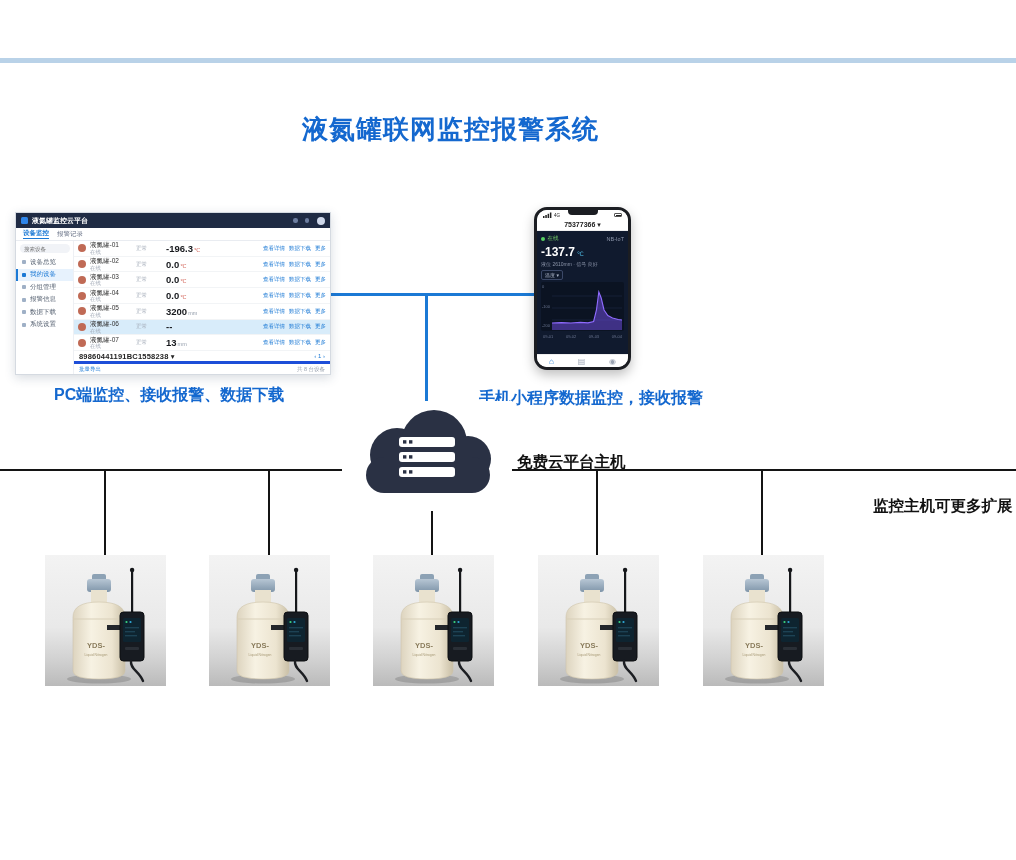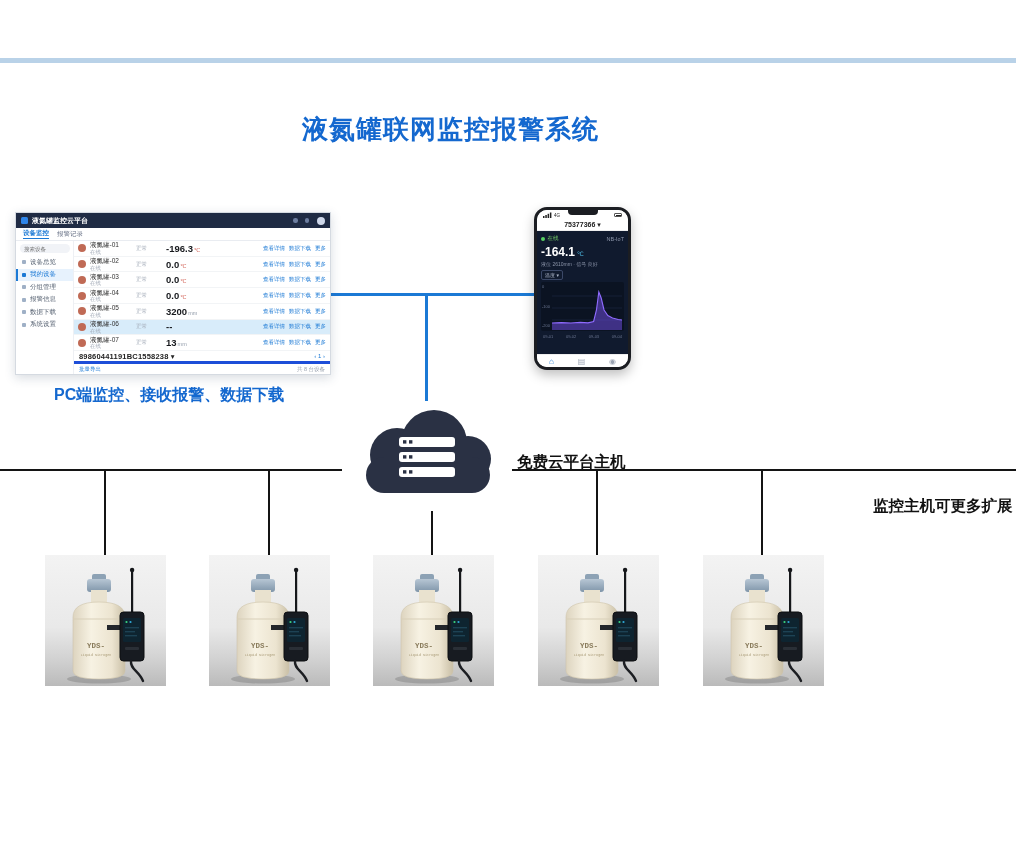--- a/index.html
+++ b/index.html
@@ -95,21 +95,21 @@
   .ph-stats { font-size:5px; color:#8b94a9; white-space:nowrap; }
   .ph-select { align-self:flex-start; font-size:5px; border:1px solid #3b4867; border-radius:2px; padding:1px 3px; color:#aeb7c9; }
   .ph-chart { position:relative; background:#0b1322; border-radius:2px; padding:2px 2px 1px 11px; }
   .ph-ylabels { position:absolute; left:1px; top:2px; bottom:3px; display:flex; flex-direction:column; justify-content:space-between; font-size:4px; color:#6a7590; }
   .ph-x { display:flex; justify-content:space-between; font-size:4px; color:#6a7590; padding:0 2px; }
   .ph-nav { height:13px; flex:0 0 auto; background:#fff; border-top:1px solid #eee; display:flex; align-items:center; justify-content:space-around; font-size:8px; color:#9aa3b2; }
   .ph-nav .active { color:#1b79d5; }
 
   
   .tank-photo { position:absolute; top:555px; width:121px; height:131px;
-    background:linear-gradient(180deg,#f3f3f3 0%,#e9e9e9 55%,#cfcfcf 82%,#bababa 100%);font-family:Liberation Mono, monospace; }
+    background:linear-gradient(180deg,#f3f3f3 0%,#e9e9e9 55%,#cfcfcf 82%,#bababa 100%); }
   #tank-1 { left:45px; } #tank-2 { left:209px; } #tank-3 { left:373px; } #tank-4 { left:538px; } #tank-5 { left:703px; }
 </style>
 </head>
 <body>
 
 <div id="stage">
 
   <div class="rule" id="rule-top"></div>
   <div class="rule" id="rule-bottom"></div>
 
@@ -294,21 +294,21 @@
       <span class="ph-batt"></span>
     </div>
     <div class="ph-title">75377366 ▾</div>
     <div class="ph-dark">
       <div class="ph-row1">
         <span class="online-dot"></span>
         <span class="online-text">在线</span>
         <span class="network">NB-IoT</span>
       </div>
       <div class="ph-temp">
-        <span class="ph-temp-val">-164.1</span>
+        <span class="ph-temp-val">-137.7</span>
         <span class="ph-temp-unit">℃</span>
       </div>
       <div class="ph-stats">液位 2610mm · 信号 良好</div>
       <div class="ph-select">温度 ▾</div>
       <div class="ph-chart">
         <div class="ph-ylabels">
           <span>0</span>
             <span>-100</span>
             <span>-200</span>
         </div>
@@ -326,20 +326,21 @@
           <span>09-03</span>
           <span>09-04</span>
       </div>
     </div>
     <div class="ph-nav">
       <span class="active">⌂</span>
       <span>▤</span>
       <span>◉</span>
     </div>
   </div>
+  <div class="blue-caption" id="phone-caption">手机小程序数据监控，接收报警</div>
 
   <div id="cloud-wrap">
     <svg viewBox="0 0 170 108" width="170" height="108">
       <circle cx="55" cy="54" r="27" fill="#2a3144"></circle>
       <circle cx="92" cy="42" r="33" fill="#2a3144"></circle>
       <circle cx="126" cy="58" r="23" fill="#2a3144"></circle>
       <rect x="24" y="56" width="124" height="36" rx="18" fill="#2a3144"></rect>
       <g>
         <rect x="57" y="36" width="56" height="10" rx="3" fill="#ffffff"></rect>
         <rect x="61" y="39.2" width="3.4" height="3.4" fill="#2a3144"></rect>

